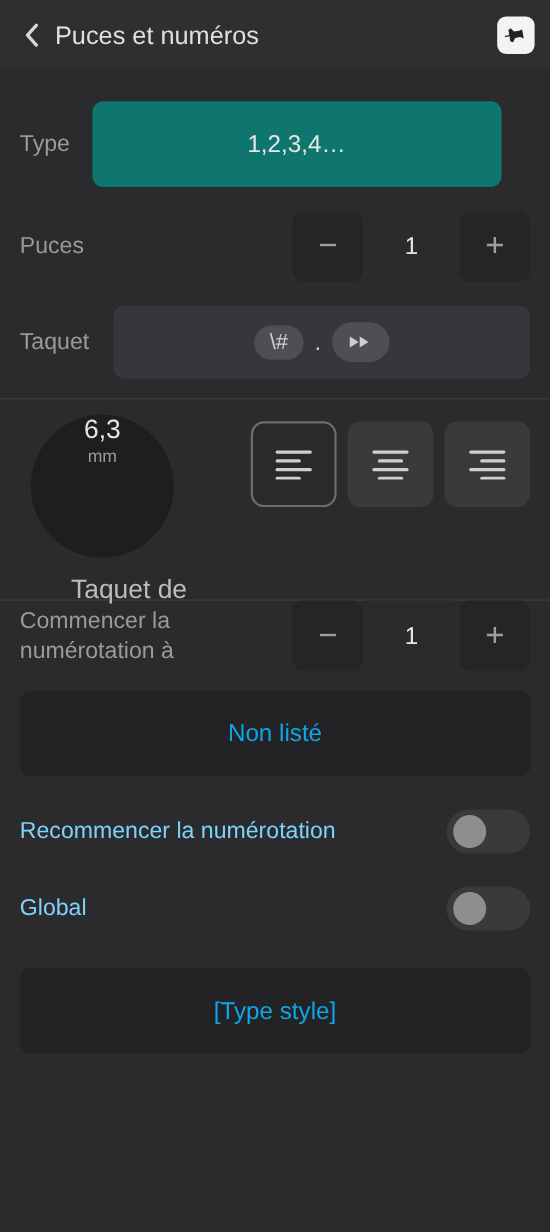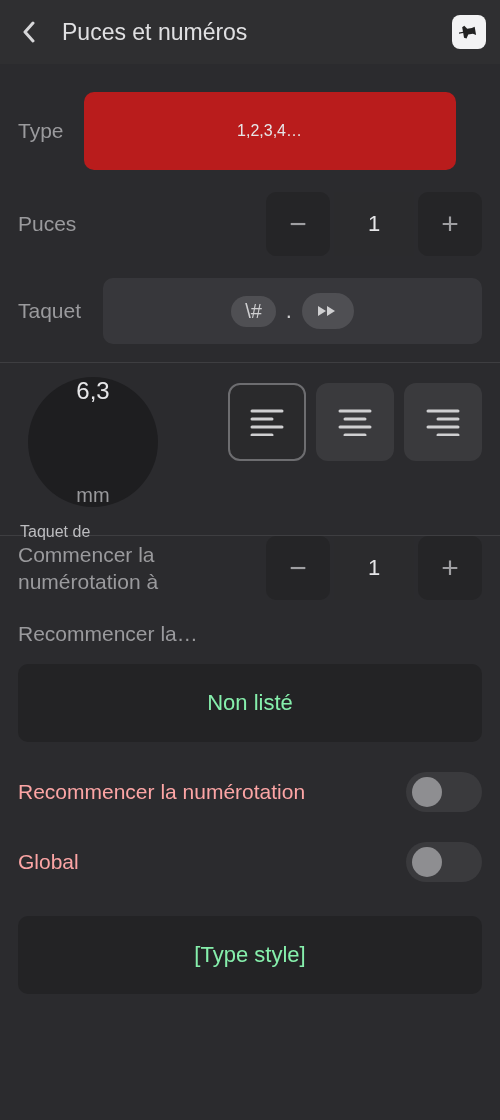--- a/index.html
+++ b/index.html
@@ -1,61 +1,61 @@
 <!DOCTYPE html>
 <html><head>
 <meta charset="utf-8">
 <style>
   * { box-sizing: border-box; margin: 0; padding: 0; }
   html, body { width: 500px; height: 1120px; background: #2b2b2e; font-family: -apple-system, Helvetica, Arial, sans-serif; color: #d7d7d9; overflow: hidden; }
-  .header { display: flex; align-items: center; height: 64px; padding: 0 14px; background: #2f2f31; gap: 12px; }
+  .header { display: flex; align-items: center; height: 64px; padding: 0 14px; background: #2f2f31; }
   .back { width: 30px; height: 30px; display: flex; align-items: center; justify-content: center; cursor: pointer; }
   .title { font-size: 23px; font-weight: 400; color: #e0e0e2; margin-left: 6px; }
   .pin { margin-left: auto; width: 34px; height: 34px; border-radius: 8px; background: #f3f3f4; display:flex; align-items:center; justify-content:center; }
 
   .body { padding: 18px 18px 0 18px; }
 
   .row { display: flex; align-items: center; min-height: 64px; margin-top: 22px; }
   .row.first { margin-top: 10px; }
   .label { font-size: 21px; color: #9a9a9d; flex: 0 0 auto; }
 
-  .select { margin-left: auto; flex: 1 1 auto; background: #b91c1c; border-radius: 10px; height: 78px; display:flex; align-items:center; justify-content:center; font-size: 16px; color:#e6e6e8; }
+  .select { margin-left: auto; flex: 1 1 auto; background: #0f766e; border-radius: 10px; height: 78px; display:flex; align-items:center; justify-content:center; font-size: 22px; color:#e6e6e8; }
   .type-select { margin-left: 20px; max-width: 372px; }
 
   .stepper { margin-left: auto; display:flex; gap: 0; }
   .step-btn { width: 64px; height: 64px; background: #252527; border-radius: 10px; display:flex; align-items:center; justify-content:center; font-size: 30px; color:#9f9fa2; cursor:pointer; }
   .step-btn + .step-btn, .step-btn + .step-val, .step-val + .step-btn { margin-left: 4px; }
   .step-val { width: 80px; height: 64px; background: #2b2b2d; display:flex; align-items:center; justify-content:center; font-size: 22px; color:#e6e6e8; }
 
   .texte-select { margin-left: 22px; flex:1; background: rgba(150,150,155,0.12); border-radius: 10px; height: 66px; display:flex; align-items:center; justify-content:center; gap:8px; }
   .pill { background: rgba(150,150,155,0.25); border-radius: 20px; padding: 4px 14px; font-size: 20px; color:#cfcfd1; display:flex; align-items:center; justify-content:center; }
   .pill.circle { border-radius: 20px; width: 52px; height: 36px; }
   .dot { color:#cfcfd1; font-size: 22px; padding: 0 2px; }
 
   .divider { height: 1px; background: #3e3e41; margin: 18px -18px 0 -18px; }
 
   .tab-section { display:flex; gap: 22px; margin-top: 14px; align-items:flex-start; }
-  .circle-val { width: 130px; height: 130px; border-radius: 65px; background: #1e1e20; display:flex; flex-direction:column; align-items:center; justify-content:space-between; margin-left: 10px; }
+  .circle-val { width: 130px; height: 130px; border-radius: 65px; background: #1e1e20; display:flex; flex-direction:column; align-items:center; justify-content:flex-start; margin-left: 10px; }
   .circle-val .num { font-size: 24px; color:#e6e6e8; }
-  .circle-val .unit { font-size: 20px; color:#9a9a9d; margin-top: 2px; }
+  .circle-val .unit { font-size: 16px; color:#9a9a9d; margin-top: 2px; }
   .align-group { display:flex; gap: 10px; margin-left:auto; margin-top: 6px;}
   .align-btn { width: 78px; height: 78px; background: #3a3a3d; border-radius: 12px; display:flex; align-items:center; justify-content:center; cursor:pointer; }
   .align-btn.selected { background: #2a2a2c; border: 2px solid #6d6d70; }
-  .tab-caption { text-align:left; font-size: 16px; color:#bdbdc0; margin-top: 16px; width: 150px; margin-left: 2px;}
+  .tab-caption { text-align:right; font-size: 24px; color:#bdbdc0; margin-top: 16px; width: 150px; margin-left: 2px;}
 
   .row.tworow .label { line-height: 1.3; }
 
   .toggle-row { display:flex; align-items:center; margin-top: 30px; }
-  .toggle-label { font-size: 21px; color:#fca5a5; }
+  .toggle-label { font-size: 21px; color:#7dd3fc; }
   .toggle { margin-left:auto; width: 76px; height: 40px; border-radius: 20px; background: #3a3a3d; position:relative; cursor:pointer; }
   .knob { width: 30px; height: 30px; border-radius: 15px; background: #8e8e91; position:absolute; top:5px; left:6px; }
 
   .name-input { margin-left: 46px; flex:1; height: 64px; background: transparent; border: 1px solid #3e3e41; border-radius: 10px; }
 
-  .big-btn { margin: 30px 0 0 0; height: 78px; background: #232325; border-radius: 10px; display:flex; align-items:center; justify-content:center; font-size: 22px; color:#86efac; }
+  .big-btn { margin: 30px 0 0 0; height: 78px; background: #232325; border-radius: 10px; display:flex; align-items:center; justify-content:center; font-size: 22px; color:#0ea5e9; }
 
   svg { display:block; }
 </style>
 </head>
 <body>
 
 <div class="header">
   <div class="back">
     <svg width="14" height="22" viewBox="0 0 14 22">
         <path d="M11 2 L3 11 L11 20" stroke="#d7d7d9" stroke-width="3" fill="none" stroke-linecap="round" stroke-linejoin="round"></path>
@@ -148,23 +148,20 @@
 
   <div class="row tworow" style="margin-top:0">
     <div class="label" style="max-width:200px">Commencer la numérotation à</div>
     <div class="stepper">
       <div class="step-btn">−</div>
       <div class="step-val">1</div>
       <div class="step-btn">+</div>
     </div>
   </div>
 
-  <div style="margin-top:22px">
-    <div class="label">Recommencer la…</div>
-  </div>
 
   <div class="big-btn" style="margin-top:18px">
     <span>Non listé</span>
   </div>
 
   <div class="toggle-row">
     <div class="toggle-label">Recommencer la numérotation</div>
     <div class="toggle">
       <div class="knob"></div>
     </div>

